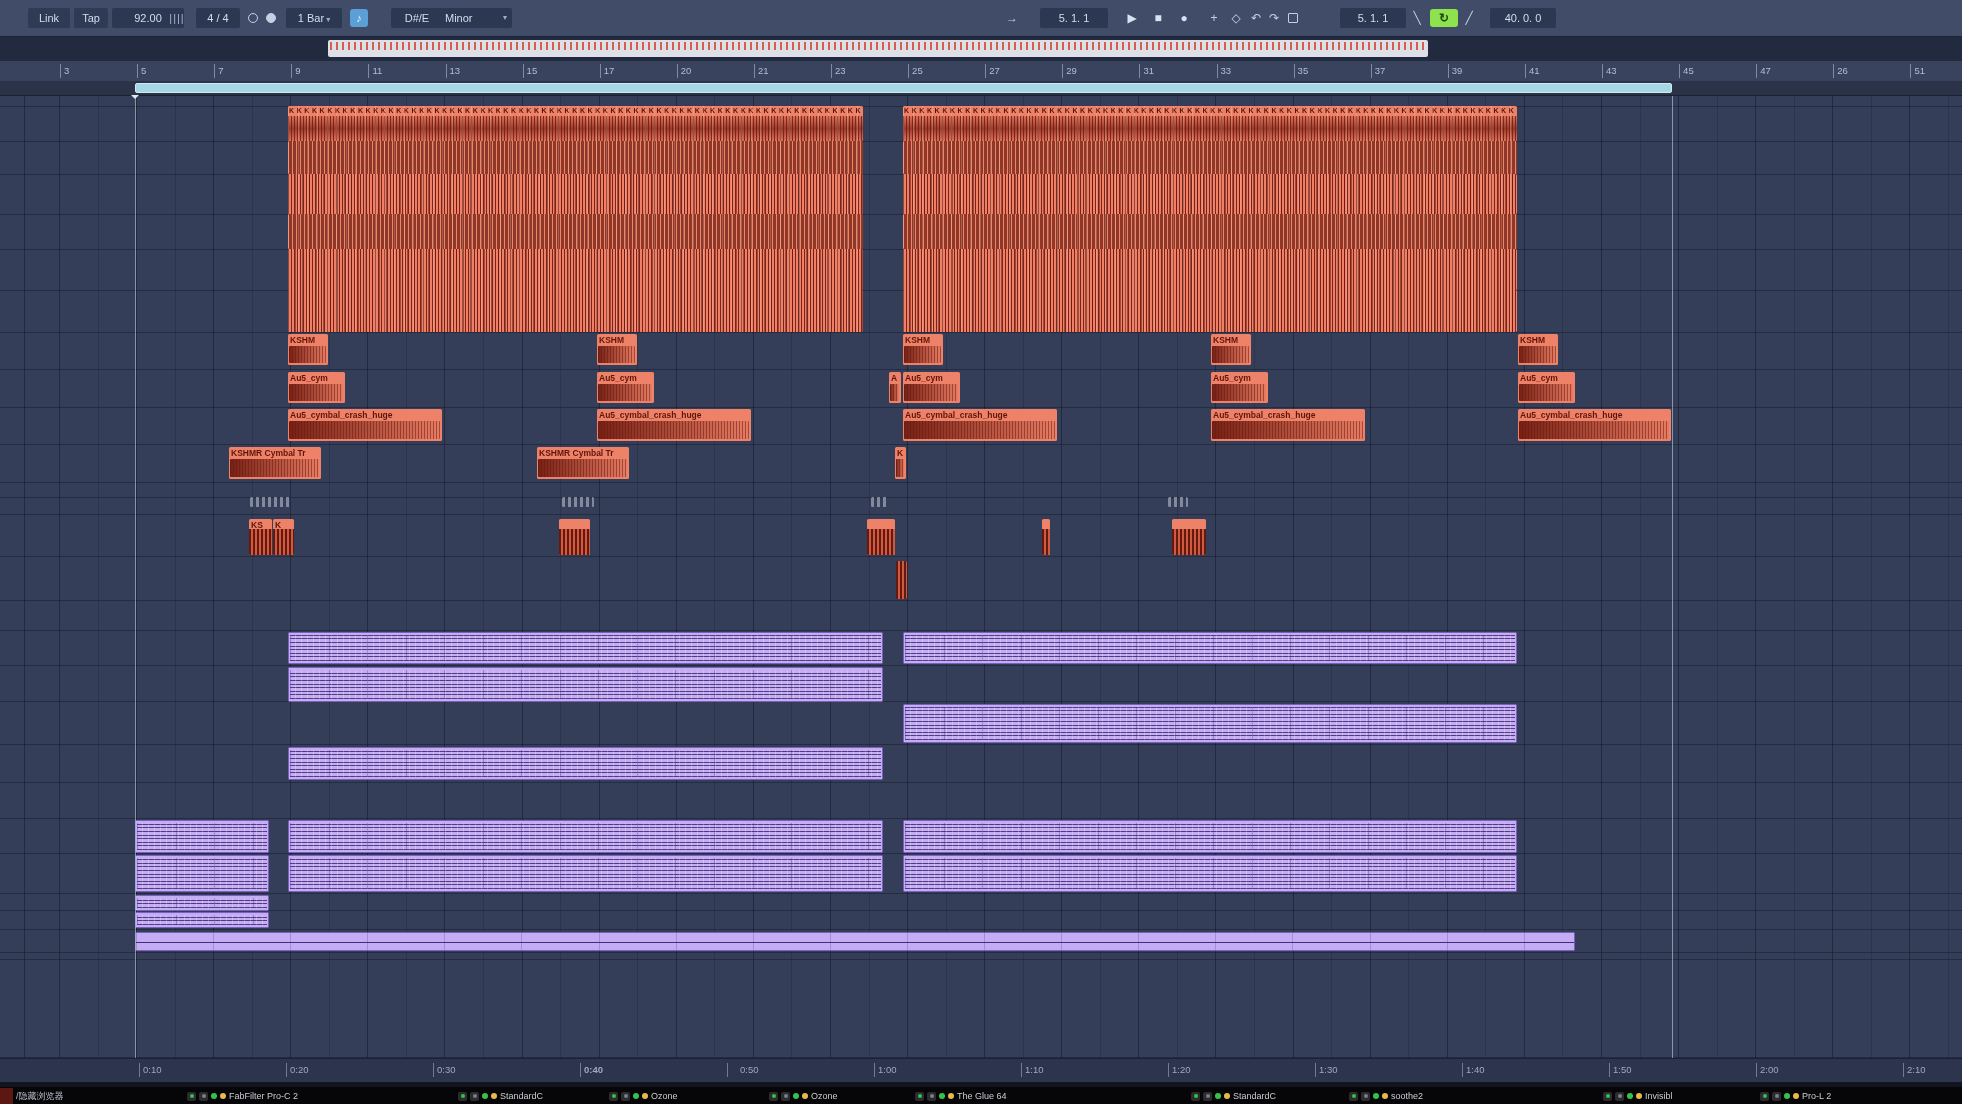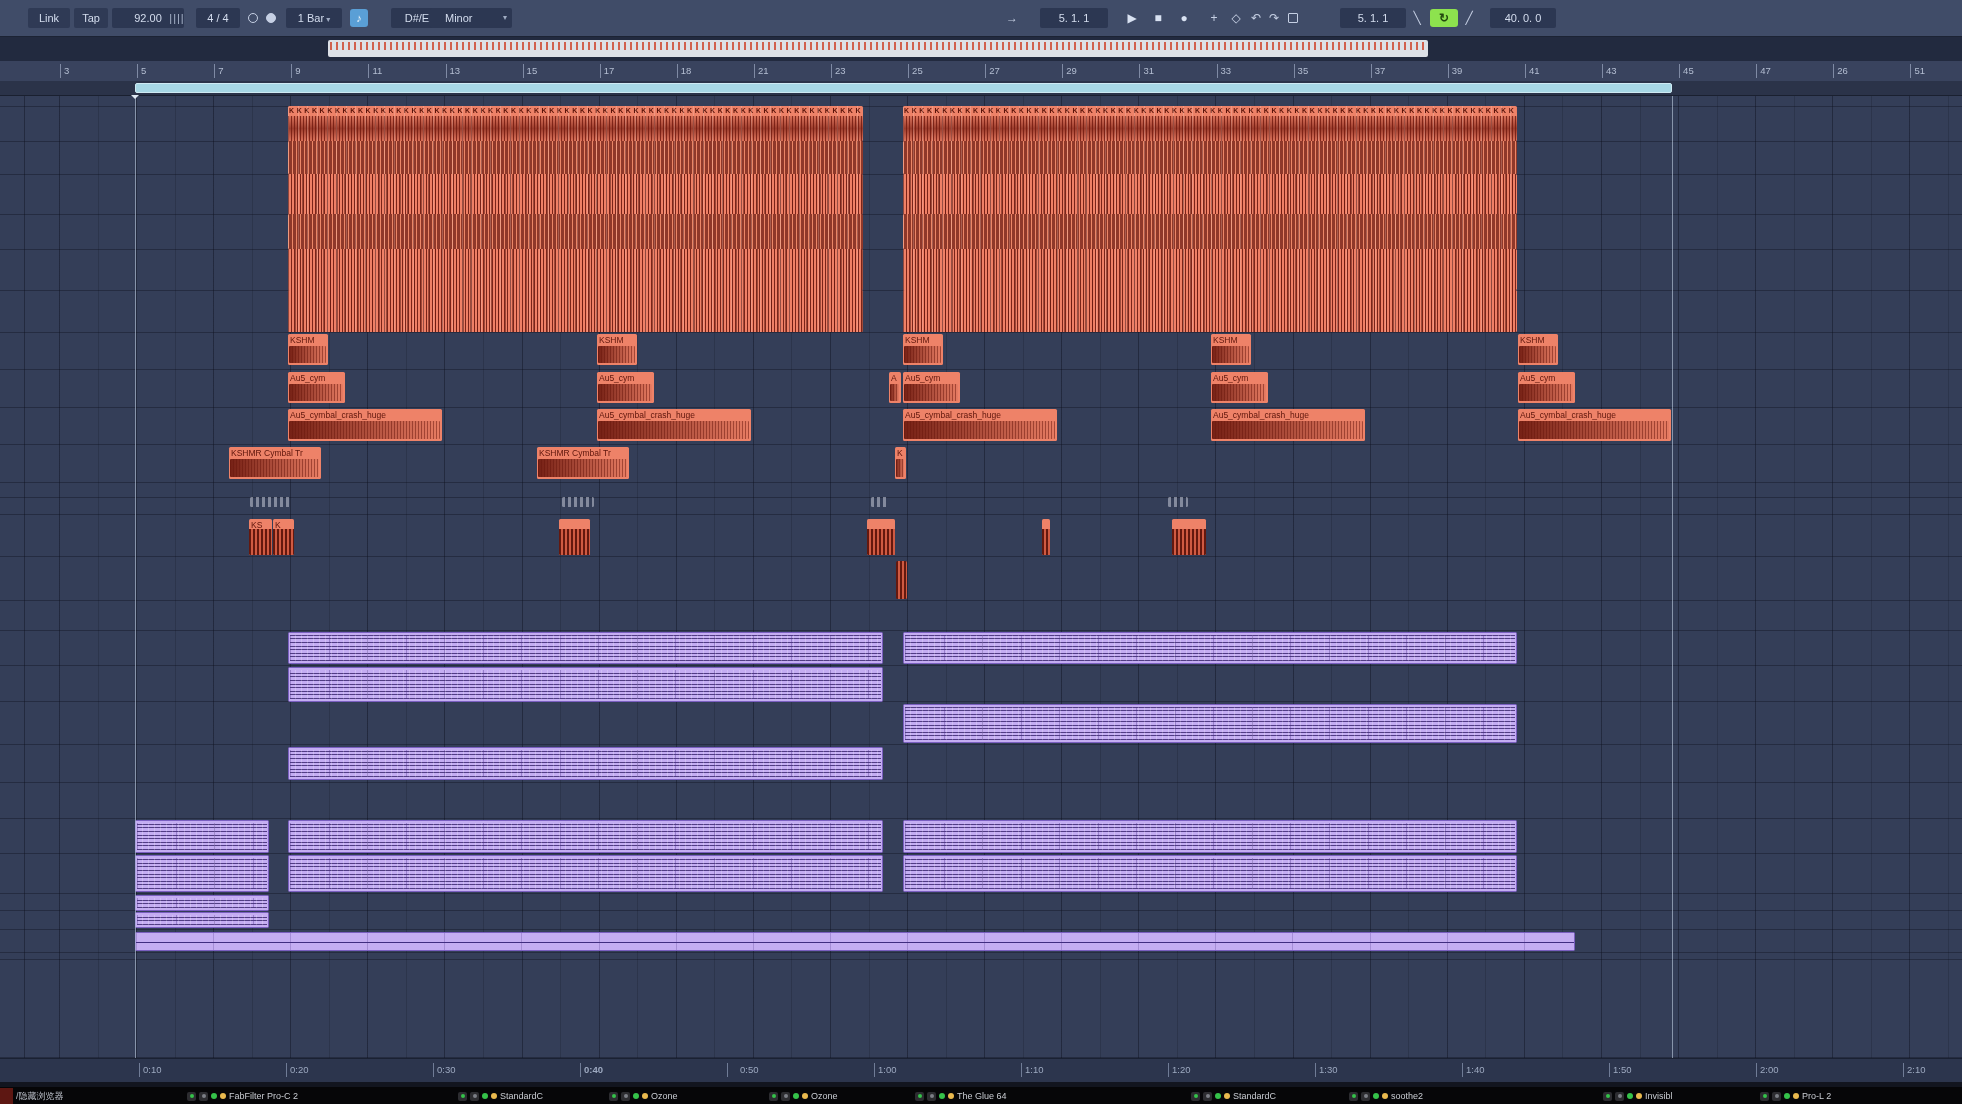--- a/index.html
+++ b/index.html
@@ -53,21 +53,21 @@
       repeating-linear-gradient(90deg,rgba(10,14,28,.20) 0 1px,transparent 1px 38.55px),
       repeating-linear-gradient(90deg,rgba(10,14,28,.28) 0 1px,transparent 1px 77.1px);
     background-position:59px 0,59px 0;z-index:1;}
   .arr{position:absolute;inset:0;z-index:10;}
   .laneline{position:absolute;left:0;width:100%;height:1px;background:rgba(12,16,30,.38);}
   .vmark{position:absolute;top:95px;height:963px;width:1px;background:rgba(205,220,240,.55);z-index:20;}
 
   
   .clip{position:absolute;border-radius:1.5px;overflow:hidden;box-sizing:border-box;}
   .cl-label{display:block;position:relative;z-index:5;font-size:8.5px;line-height:10px;
-            color:#5e150b;font-weight:normal;white-space:nowrap;overflow:hidden;padding:1px 0 0 2px;}
+            color:#5e150b;font-weight:bold;white-space:nowrap;overflow:hidden;padding:1px 0 0 2px;}
   .dclip::before{content:"";position:absolute;inset:0;z-index:4;
     background:repeating-linear-gradient(90deg,rgba(255,225,215,.22) 0 1px,transparent 1px 9.64px);}
   .drumk{background:#ee8268;}
   .ktext{position:absolute;z-index:3;top:0;left:1px;right:0;height:10px;overflow:hidden;
          font-size:7px;line-height:10px;font-weight:bold;color:#591309;letter-spacing:2.6px;}
   .drumk::after{content:"";position:absolute;left:0;right:0;top:10px;bottom:0;
     background:
       repeating-linear-gradient(90deg,rgba(112,24,14,.8) 0 1px,transparent 1px 3px),
       linear-gradient(180deg,rgba(112,24,14,.15) 0,rgba(112,24,14,.65) 50%,rgba(112,24,14,.15) 100%);}
   .drumwave{background:#8f382a;}
@@ -166,21 +166,21 @@
 
   <div class="ruler" id="barRuler">
       <span class="btick" style="left: 60px;">3</span>
       <span class="btick" style="left: 137.1px;">5</span>
       <span class="btick" style="left: 214.2px;">7</span>
       <span class="btick" style="left: 291.3px;">9</span>
       <span class="btick" style="left: 368.4px;">11</span>
       <span class="btick" style="left: 445.5px;">13</span>
       <span class="btick" style="left: 522.6px;">15</span>
       <span class="btick" style="left: 599.7px;">17</span>
-      <span class="btick" style="left: 676.8px;">18</span>
+      <span class="btick" style="left: 676.8px;">20</span>
       <span class="btick" style="left: 753.9px;">21</span>
       <span class="btick" style="left: 831px;">23</span>
       <span class="btick" style="left: 908.1px;">25</span>
       <span class="btick" style="left: 985.2px;">27</span>
       <span class="btick" style="left: 1062.3px;">29</span>
       <span class="btick" style="left: 1139.4px;">31</span>
       <span class="btick" style="left: 1216.5px;">33</span>
       <span class="btick" style="left: 1293.6px;">35</span>
       <span class="btick" style="left: 1370.7px;">37</span>
       <span class="btick" style="left: 1447.8px;">39</span>

